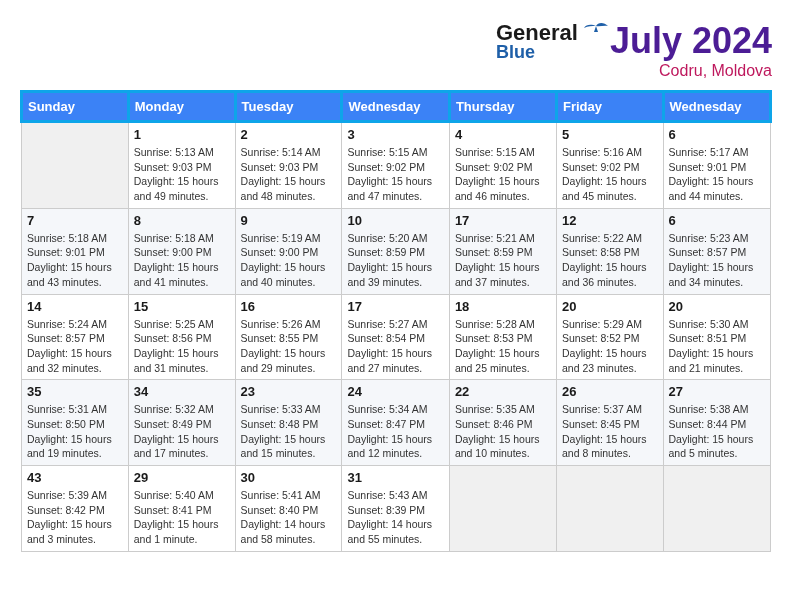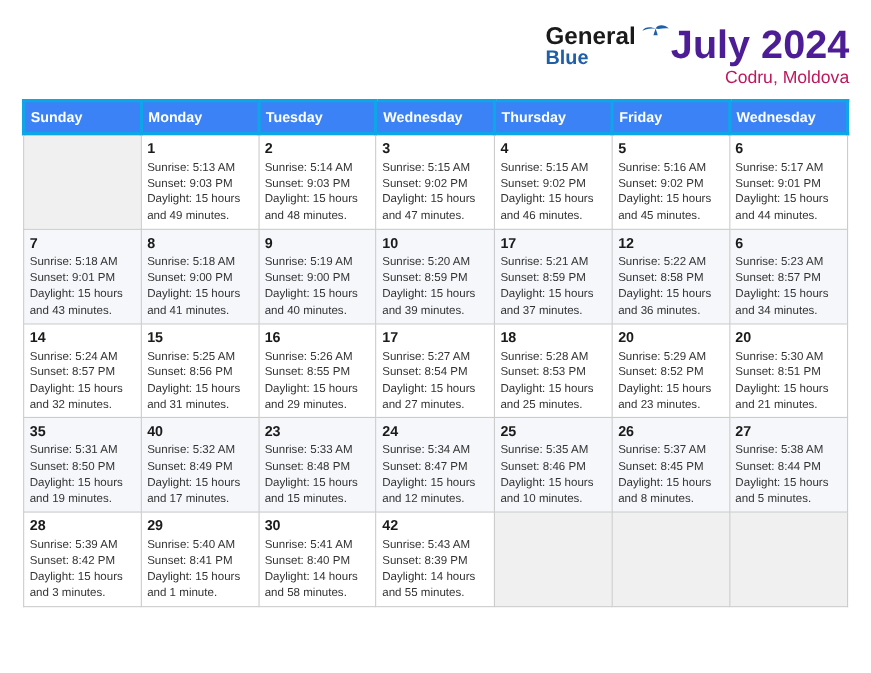--- a/index.html
+++ b/index.html
@@ -204,59 +204,59 @@
           <div class="day-number">20</div>
           <div class="day-info">Sunrise: 5:30 AM<br>Sunset: 8:51 PM<br>Daylight: 15 hours and 21 minutes.</div>
         </td>
       </tr>
       <tr>
         <td>
           <div class="day-number">35</div>
           <div class="day-info">Sunrise: 5:31 AM<br>Sunset: 8:50 PM<br>Daylight: 15 hours and 19 minutes.</div>
         </td>
         <td>
-          <div class="day-number">40</div>
+          <div class="day-number">34</div>
           <div class="day-info">Sunrise: 5:32 AM<br>Sunset: 8:49 PM<br>Daylight: 15 hours and 17 minutes.</div>
         </td>
         <td>
           <div class="day-number">23</div>
           <div class="day-info">Sunrise: 5:33 AM<br>Sunset: 8:48 PM<br>Daylight: 15 hours and 15 minutes.</div>
         </td>
         <td>
           <div class="day-number">24</div>
           <div class="day-info">Sunrise: 5:34 AM<br>Sunset: 8:47 PM<br>Daylight: 15 hours and 12 minutes.</div>
         </td>
         <td>
-          <div class="day-number">25</div>
+          <div class="day-number">22</div>
           <div class="day-info">Sunrise: 5:35 AM<br>Sunset: 8:46 PM<br>Daylight: 15 hours and 10 minutes.</div>
         </td>
         <td>
           <div class="day-number">26</div>
           <div class="day-info">Sunrise: 5:37 AM<br>Sunset: 8:45 PM<br>Daylight: 15 hours and 8 minutes.</div>
         </td>
         <td>
           <div class="day-number">27</div>
           <div class="day-info">Sunrise: 5:38 AM<br>Sunset: 8:44 PM<br>Daylight: 15 hours and 5 minutes.</div>
         </td>
       </tr>
       <tr>
         <td>
-          <div class="day-number">28</div>
+          <div class="day-number">43</div>
           <div class="day-info">Sunrise: 5:39 AM<br>Sunset: 8:42 PM<br>Daylight: 15 hours and 3 minutes.</div>
         </td>
         <td>
           <div class="day-number">29</div>
           <div class="day-info">Sunrise: 5:40 AM<br>Sunset: 8:41 PM<br>Daylight: 15 hours and 1 minute.</div>
         </td>
         <td>
           <div class="day-number">30</div>
           <div class="day-info">Sunrise: 5:41 AM<br>Sunset: 8:40 PM<br>Daylight: 14 hours and 58 minutes.</div>
         </td>
         <td>
-          <div class="day-number">42</div>
+          <div class="day-number">31</div>
           <div class="day-info">Sunrise: 5:43 AM<br>Sunset: 8:39 PM<br>Daylight: 14 hours and 55 minutes.</div>
         </td>
         <td class="empty"></td>
         <td class="empty"></td>
         <td class="empty"></td>
       </tr>
     </tbody>
 </table>
 
 </body></html>

